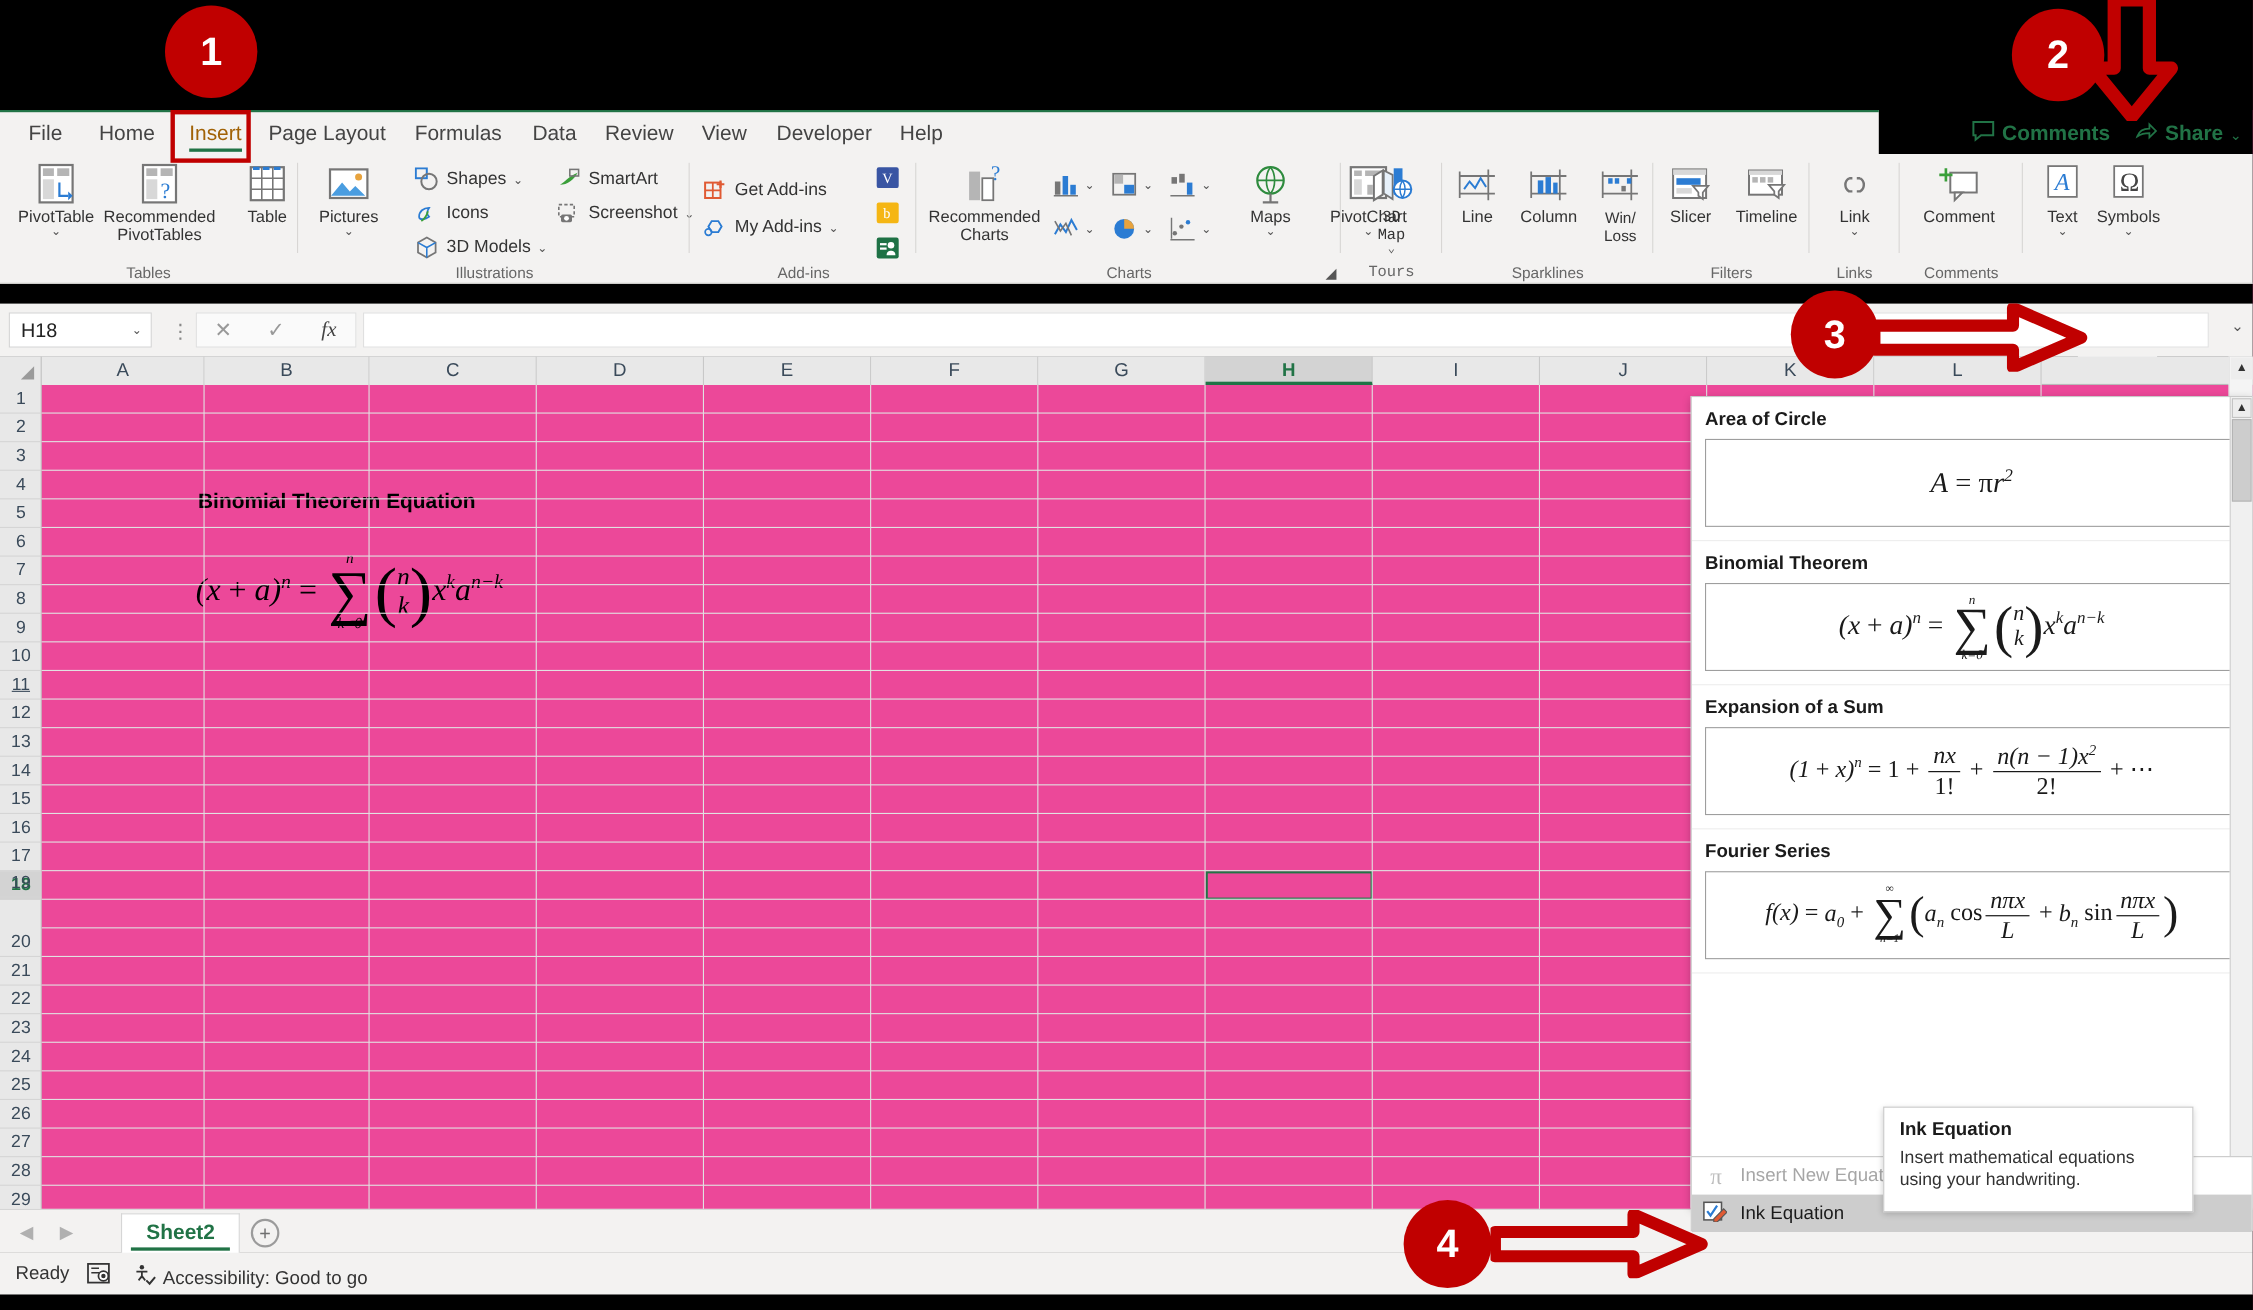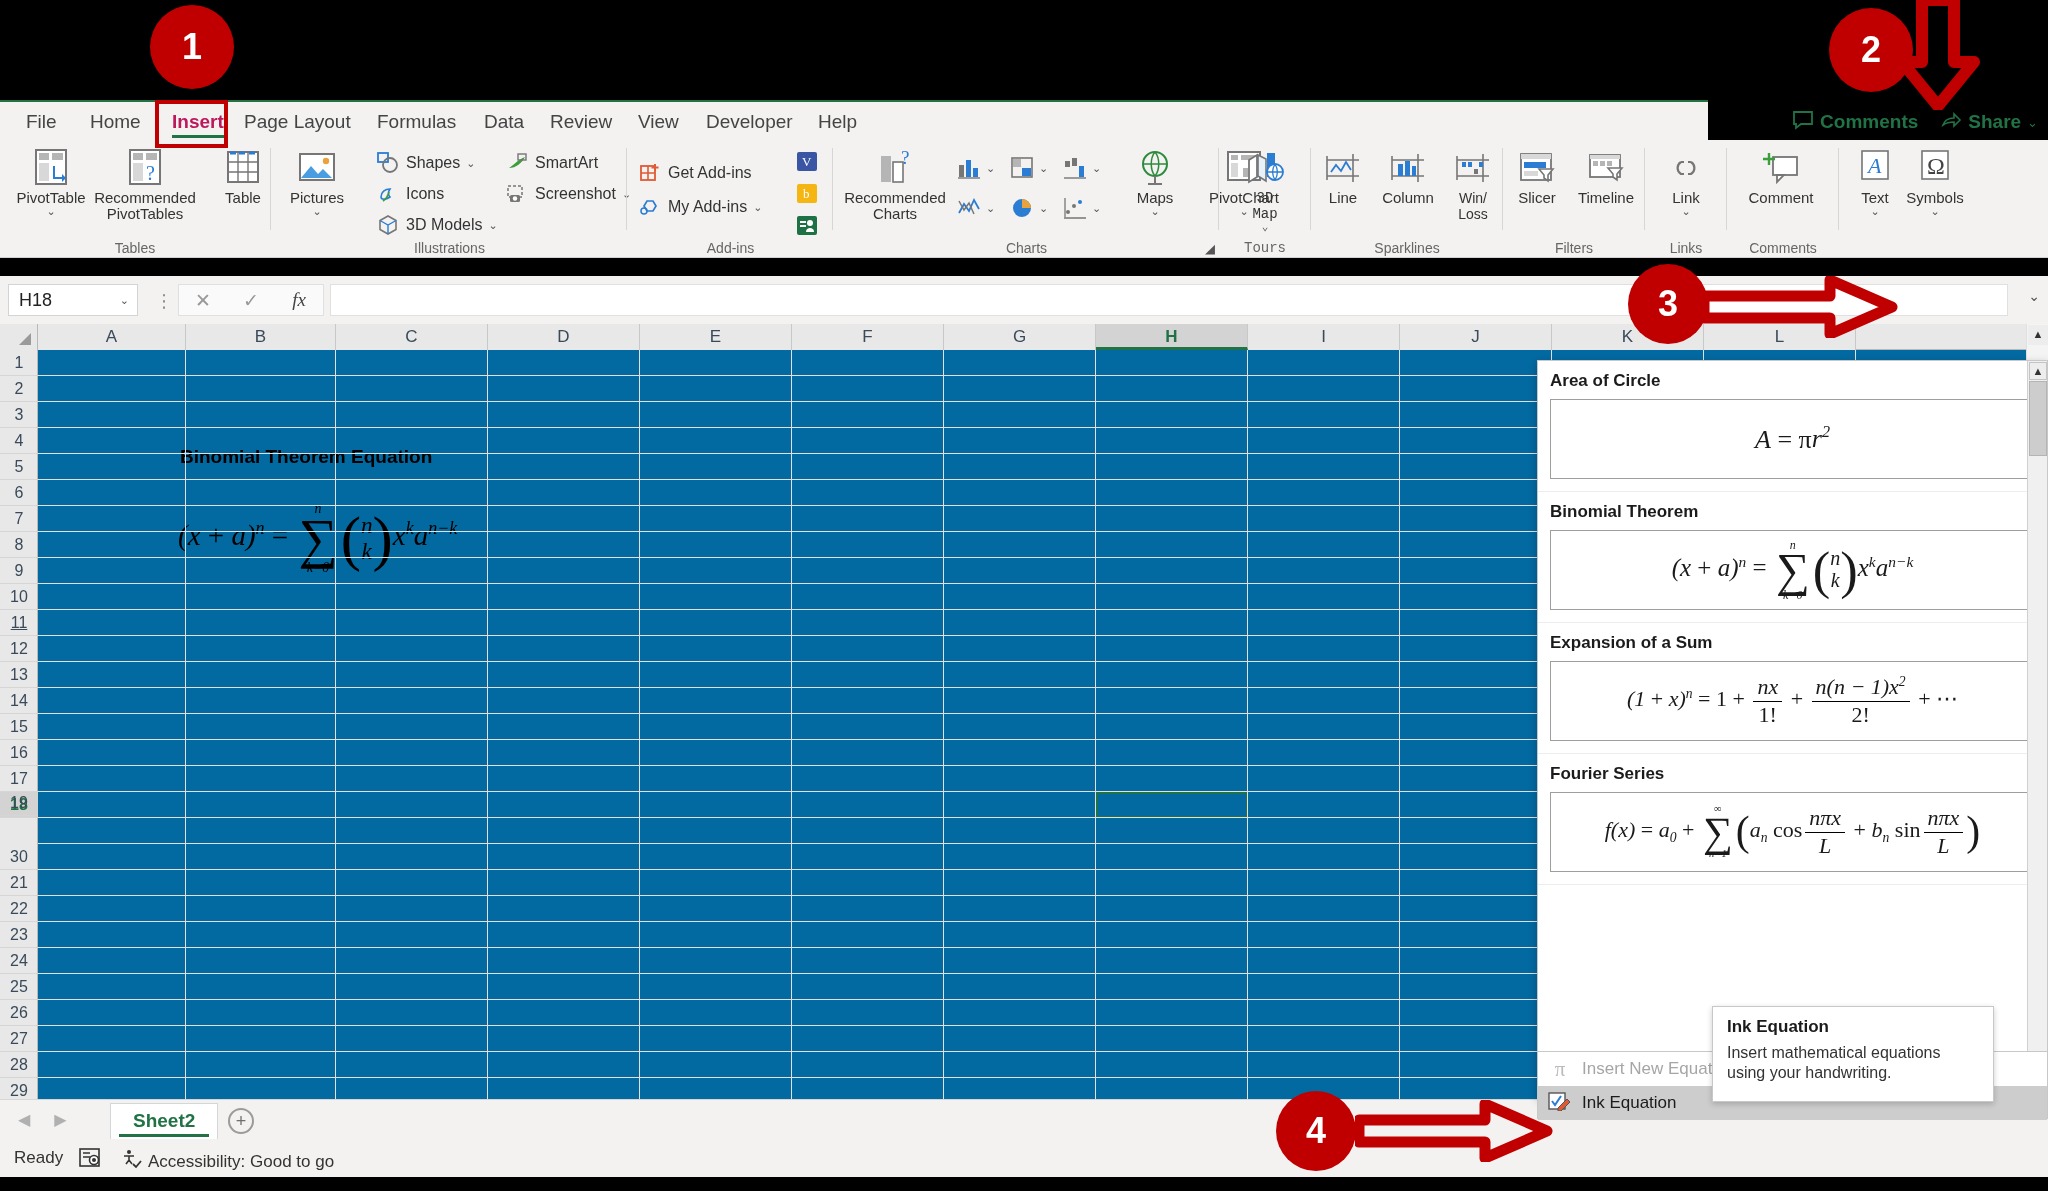--- a/index.html
+++ b/index.html
@@ -17,21 +17,21 @@
 
   
   #tabbar {
     position:absolute; left:0; top:100px; width:1708px; height:40px;
     background:#f3f2f1; border-top:2px solid #217346;
   }
   .tab {
     position:absolute; top:0; height:40px; line-height:40px;
     font-size:19px; color:#444; padding:0 12px; white-space:nowrap;
   }
-  .tab.active { color:#be185d; font-weight:bold; }
+  .tab.active { color:#a16207; font-weight:normal; }
   .tab.active:after {
     content:""; position:absolute; left:12px; right:12px; bottom:4px; height:3px; background:#217346;
   }
 
   
   #ribbon {
     position:absolute; left:0; top:140px; width:2048px; height:118px;
     background:#f3f2f1; border-bottom:1px solid #d2d0ce;
   }
   .grp { position:absolute; top:0; height:118px; }
@@ -103,21 +103,21 @@
   #cornerbox:after {
     content:""; position:absolute; right:6px; bottom:5px; width:0; height:0;
     border-left:12px solid transparent; border-bottom:12px solid #9a9a9a;
   }
   #rowhdr { position:absolute; left:0; top:26px; width:38px; bottom:0; background:#e8e8e8; border-right:1px solid #b9b9b9; }
   .rowcell {
     position:absolute; left:0; width:38px; height:26px; line-height:26px; text-align:center;
     font-size:16px; color:#3a4a5a; border-bottom:1px solid #d5d5d5;
   }
   .rowcell.sel { background:#d3d3d3; color:#217346; font-weight:bold; }
-  #cells { position:absolute; left:38px; top:26px; right:0; bottom:0; background:#0369a1; }
+  #cells { position:absolute; left:38px; top:26px; right:0; bottom:0; background:#ec4899; }
   .hline { position:absolute; left:0; right:0; height:1px; background:#e1e1e1; }
   .vline { position:absolute; top:0; bottom:0; width:1px; background:#e1e1e1; }
   #selcell {
     position:absolute; border:2px solid #217346; background:transparent;
   }
   #celltitle {
     position:absolute; font-size:19px; font-weight:bold; color:#000; white-space:nowrap;
   }
   #celleq {
     position:absolute; font-family:"Liberation Serif", serif; color:#000; white-space:nowrap;
@@ -689,21 +689,21 @@
       <div class="rowcell" style="top: 234px;">10</div>
       <div class="rowcell" style="top: 260px; text-decoration: underline;">11</div>
       <div class="rowcell" style="top: 286px;">12</div>
       <div class="rowcell" style="top: 312px;">13</div>
       <div class="rowcell" style="top: 338px;">14</div>
       <div class="rowcell" style="top: 364px;">15</div>
       <div class="rowcell" style="top: 390px;">16</div>
       <div class="rowcell" style="top: 416px;">17</div>
       <div class="rowcell sel" style="top: 442px;">18</div>
       <div class="rowcell" style="top: 440px;">19</div>
-      <div class="rowcell" style="top: 494px;">30</div>
+      <div class="rowcell" style="top: 494px;">20</div>
       <div class="rowcell" style="top: 520px;">21</div>
       <div class="rowcell" style="top: 546px;">22</div>
       <div class="rowcell" style="top: 572px;">23</div>
       <div class="rowcell" style="top: 598px;">24</div>
       <div class="rowcell" style="top: 624px;">25</div>
       <div class="rowcell" style="top: 650px;">26</div>
       <div class="rowcell" style="top: 676px;">27</div>
       <div class="rowcell" style="top: 702px;">28</div>
       <div class="rowcell" style="top: 728px;">29</div>
     </div>

